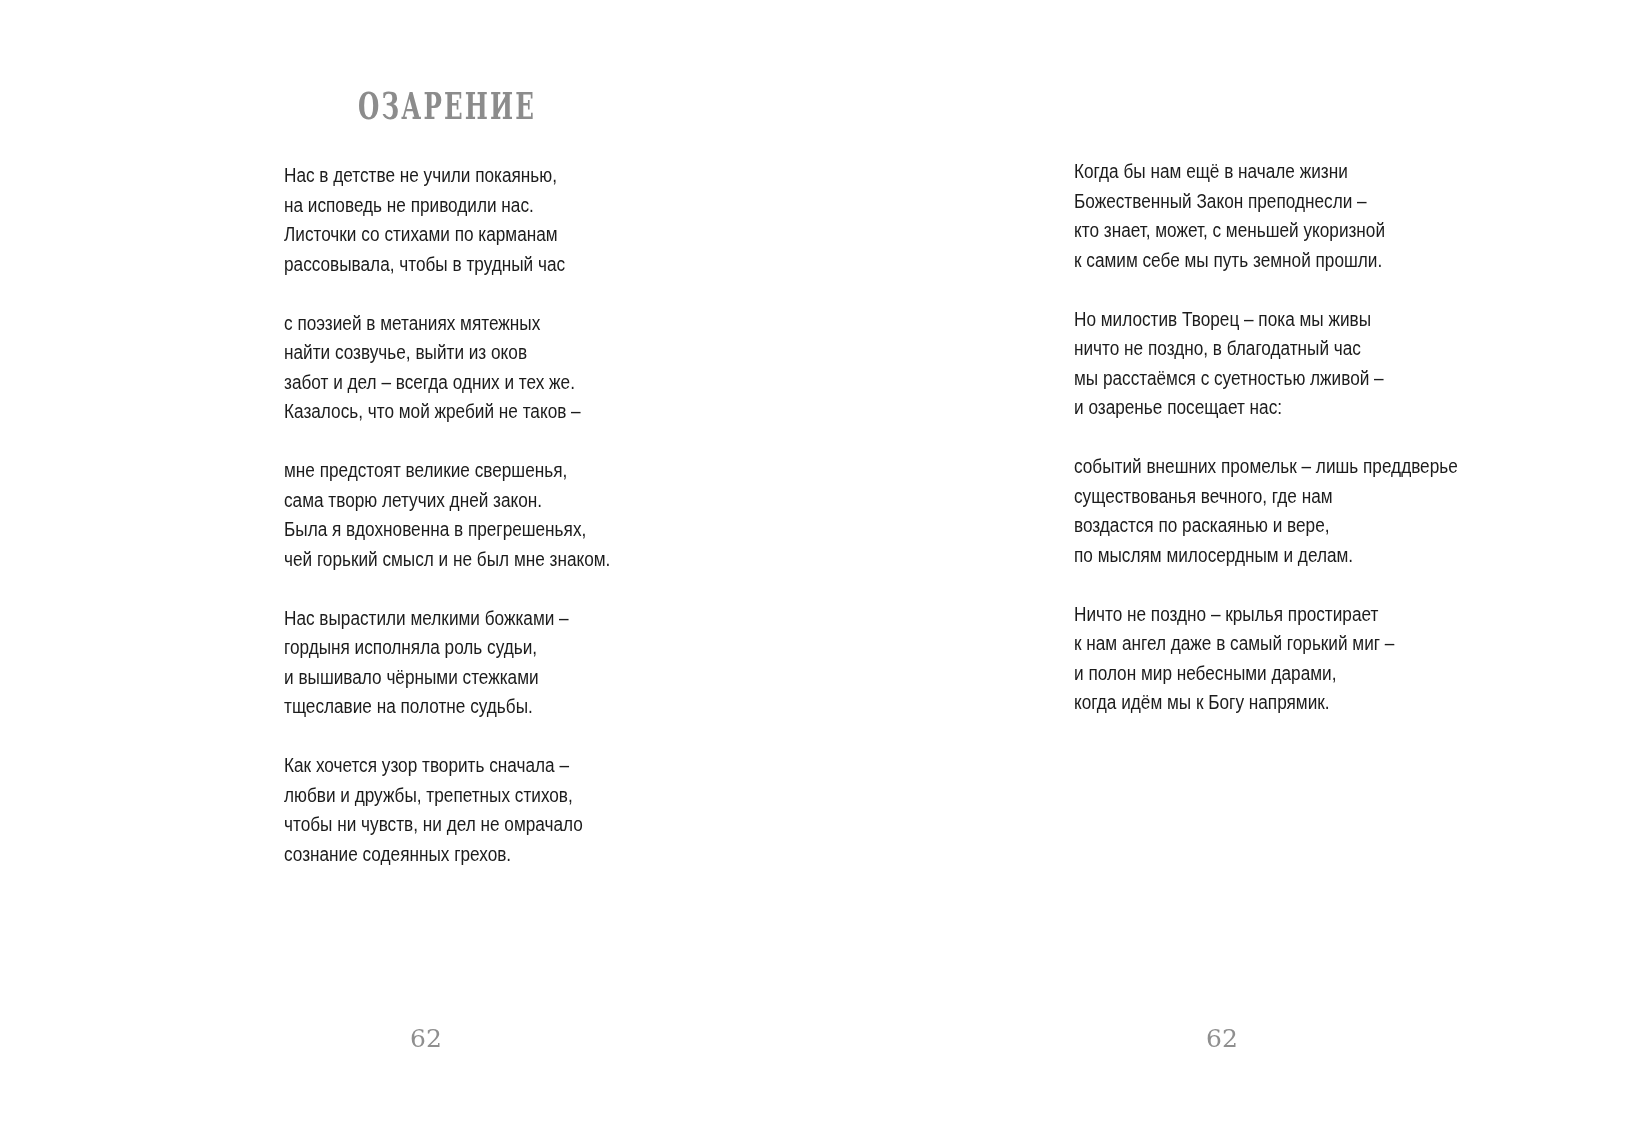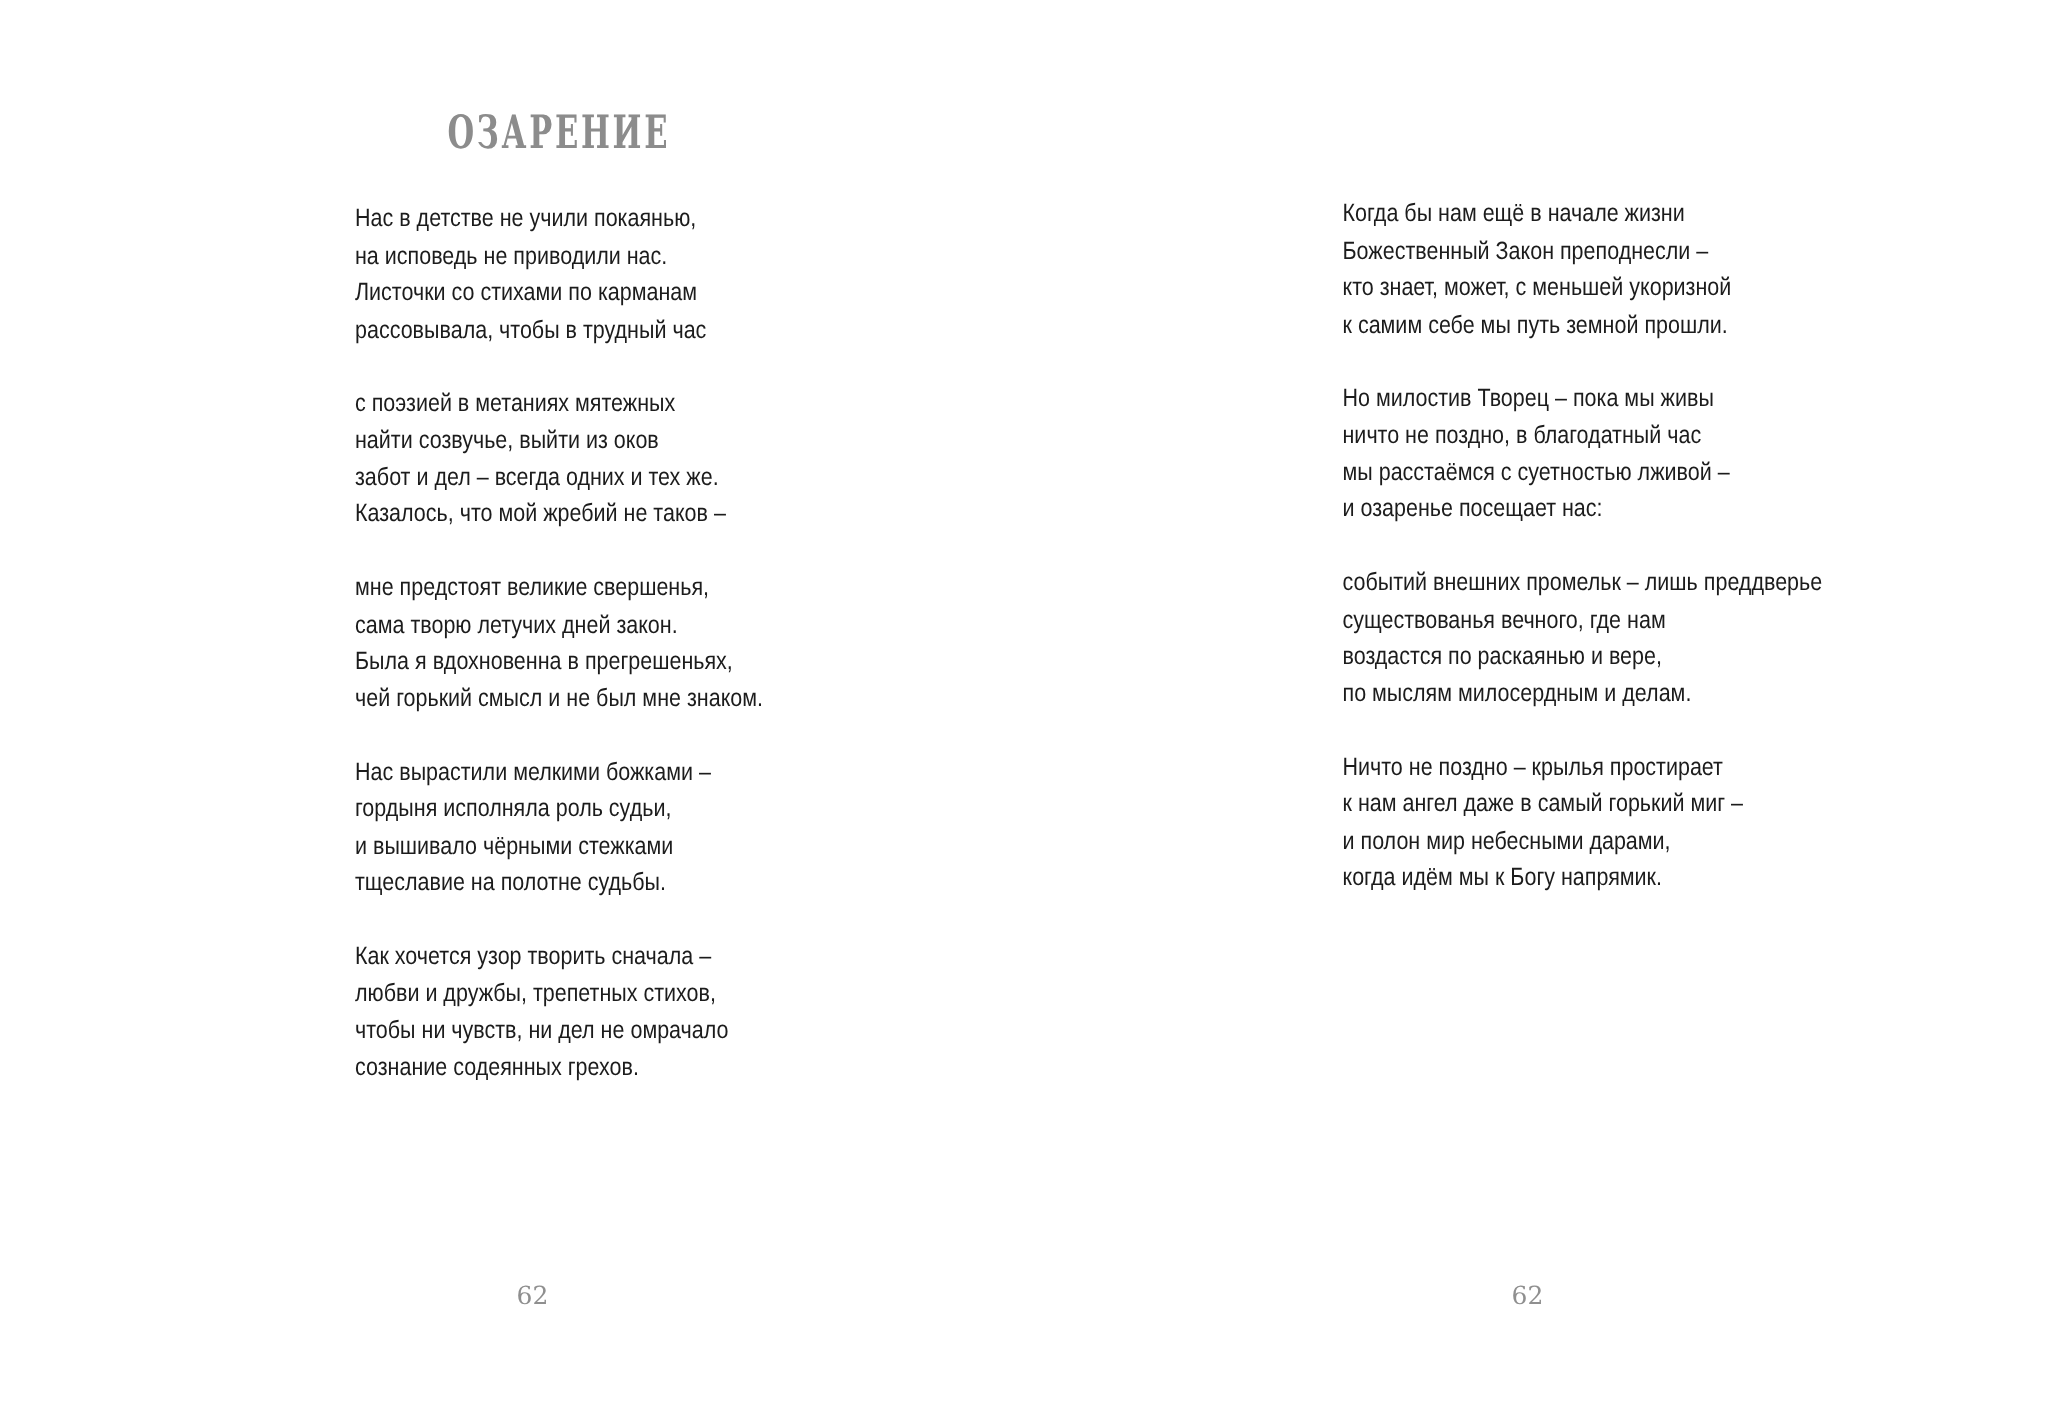--- a/index.html
+++ b/index.html
@@ -57,21 +57,21 @@
     .page-right .poem { left: 248px; top: 157px; }
 
     .stanza { margin: 0 0 29.5px 0; }
     .stanza:last-child { margin-bottom: 0; }
     .line { display: block; height: 29.5px; }
 
     .page-number {
       position: absolute;
       top: 1026px;
       font-family: "DejaVu Serif", serif;
-      font-size: 20px;
+      font-size: 25px;
       color: #8f8f8f;
       width: 60px;
       text-align: center;
       line-height: 1;
     }
     .page-left .page-number { left: 396px; }
     .page-right .page-number { left: 366px; }
   </style>
 </head>
 <body>

